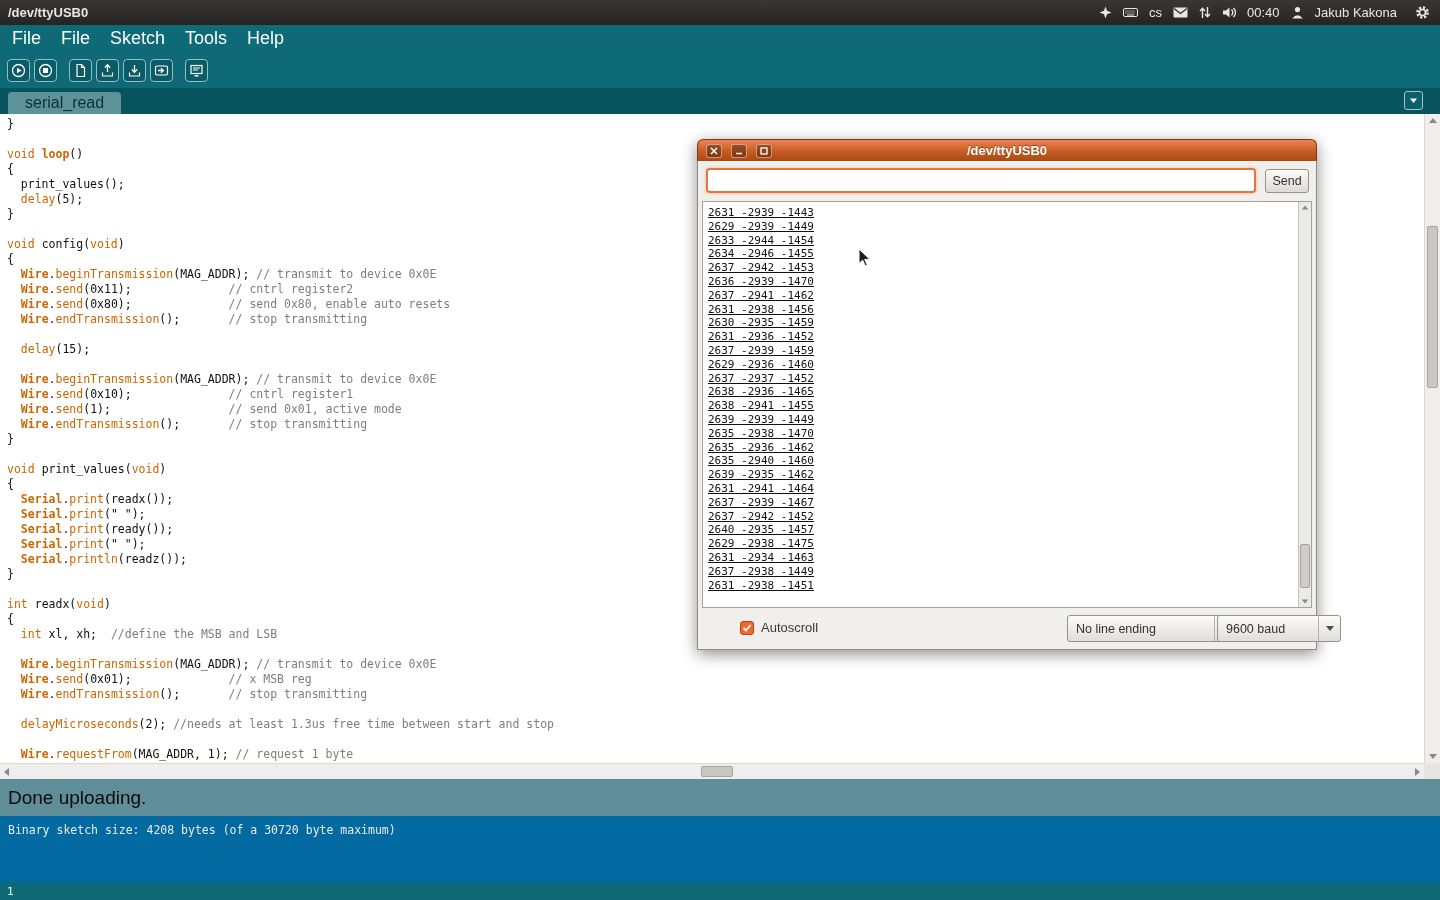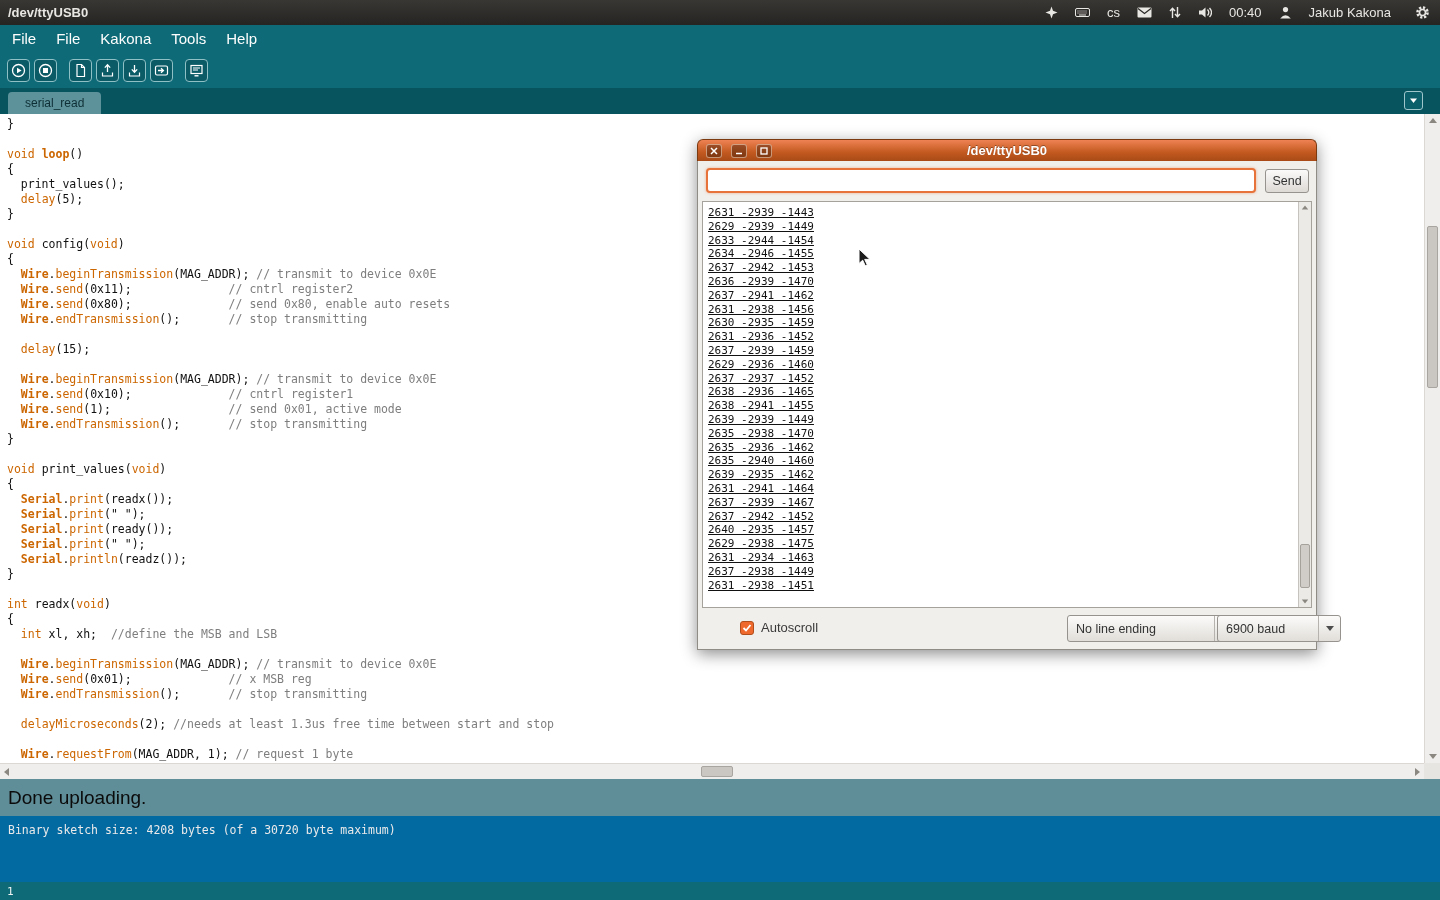--- a/index.html
+++ b/index.html
@@ -4,40 +4,40 @@
 <style>
   * { margin:0; padding:0; box-sizing:border-box; }
   html,body { width:1440px; height:900px; }
   body { font-family:"Liberation Sans","DejaVu Sans",sans-serif; background:#000; }
   #screen { position:relative; width:1440px; height:900px; background:#fff; overflow:hidden; }
 
   
   .top-panel { position:absolute; left:0; top:0; width:1440px; height:25px;
     background:linear-gradient(#393734,#262422); color:#e9e7e4; display:flex; align-items:center; }
   .panel-title { font-weight:bold; font-size:13px; margin-left:8px; }
-  .panel-right { margin-left:auto; display:flex; align-items:center; gap:17px; padding-right:10px; }
+  .panel-right { margin-left:auto; display:flex; align-items:center; gap:11px; padding-right:10px; }
   .ptext { font-size:13px; white-space:nowrap; }
   .picon { display:flex; align-items:center; }
   .picon svg { display:block; }
   .gear-space { margin-left:7px; }
 
   
   .ide-header { position:absolute; left:0; top:25px; width:1440px; height:63px; background:#0d6a76; }
   .menubar { height:27px; display:flex; align-items:center; padding-left:2px; }
-  .menu-item { color:#fdfdfd; font-size:15px; padding:0 10px; cursor:default; }
+  .menu-item { color:#fdfdfd; font-size:18px; padding:0 10px; cursor:default; }
   .toolbar { height:36px; display:flex; align-items:center; padding-left:7px; }
   .tbtn { width:23px; height:23px; border:1px solid #8fc0c6; border-radius:4px; background:#0a5b66;
     display:flex; align-items:center; justify-content:center; margin-right:4px; }
   .tbtn.gap { margin-left:8px; }
   .tbtn svg { display:block; }
 
   
   .tabbar { position:absolute; left:0; top:88px; width:1440px; height:26px; background:#07535e; }
   .tab { position:absolute; left:8px; top:4px; height:22px; padding:0 17px; background:#5d929b;
-    color:#0e2f35; font-size:12px; line-height:22px; border-radius:4px 4px 0 0; }
+    color:#0e2f35; font-size:16px; line-height:22px; border-radius:4px 4px 0 0; }
   .tab-menu-btn { position:absolute; right:17px; top:3px; width:19px; height:19px; background:#0a5f6a;
     border:1px solid #9fc6cb; border-radius:3px; display:flex; align-items:center; justify-content:center; }
 
   
   .editor { position:absolute; left:0; top:114px; width:1424px; height:649px; background:#fff; overflow:hidden; }
   .code { padding:3px 0 0 7px; font-family:"DejaVu Sans Mono",monospace; font-size:11.5px;
     line-height:15px; white-space:pre; }
   .code-line { height:15px; }
   .tok-t { color:#111; }
   .tok-k { color:#cc6600; }
@@ -165,21 +165,21 @@
             <circle cx="7.5" cy="7.5" r="3" fill="none" stroke="#e9e7e4" stroke-width="1.6"></circle>
           </svg>
       </span>
     </div>
   </div>
 
   <div class="ide-header">
     <div class="menubar">
       <span class="menu-item">File</span>
       <span class="menu-item">File</span>
-      <span class="menu-item">Kakona</span>
+      <span class="menu-item">Sketch</span>
       <span class="menu-item">Tools</span>
       <span class="menu-item">Help</span>
     </div>
     <div class="toolbar">
       <div class="tbtn">
         <svg width="15" height="15" viewBox="0 0 15 15">
             <circle cx="7.5" cy="7.5" r="6" fill="none" stroke="#fff" stroke-width="1.3"></circle>
             <polygon points="6,4.7 10.6,7.5 6,10.3" fill="#fff"></polygon>
           </svg>
       </div>
@@ -300,21 +300,21 @@
             </svg>
         </span>
         <span class="cb-label">Autoscroll</span>
         <div class="combo combo1">
           <span class="combo-text">No line ending</span>
           <span class="combo-arrow-box">
               <span class="combo-arrow"></span>
             </span>
         </div>
         <div class="combo combo2">
-          <span class="combo-text">6900 baud</span>
+          <span class="combo-text">9600 baud</span>
           <span class="combo-arrow-box">
               <span class="combo-arrow"></span>
             </span>
         </div>
       </div>
     </div>
   </div>
 
   <div class="cursor">
     <svg width="14" height="20" viewBox="0 0 14 20">

